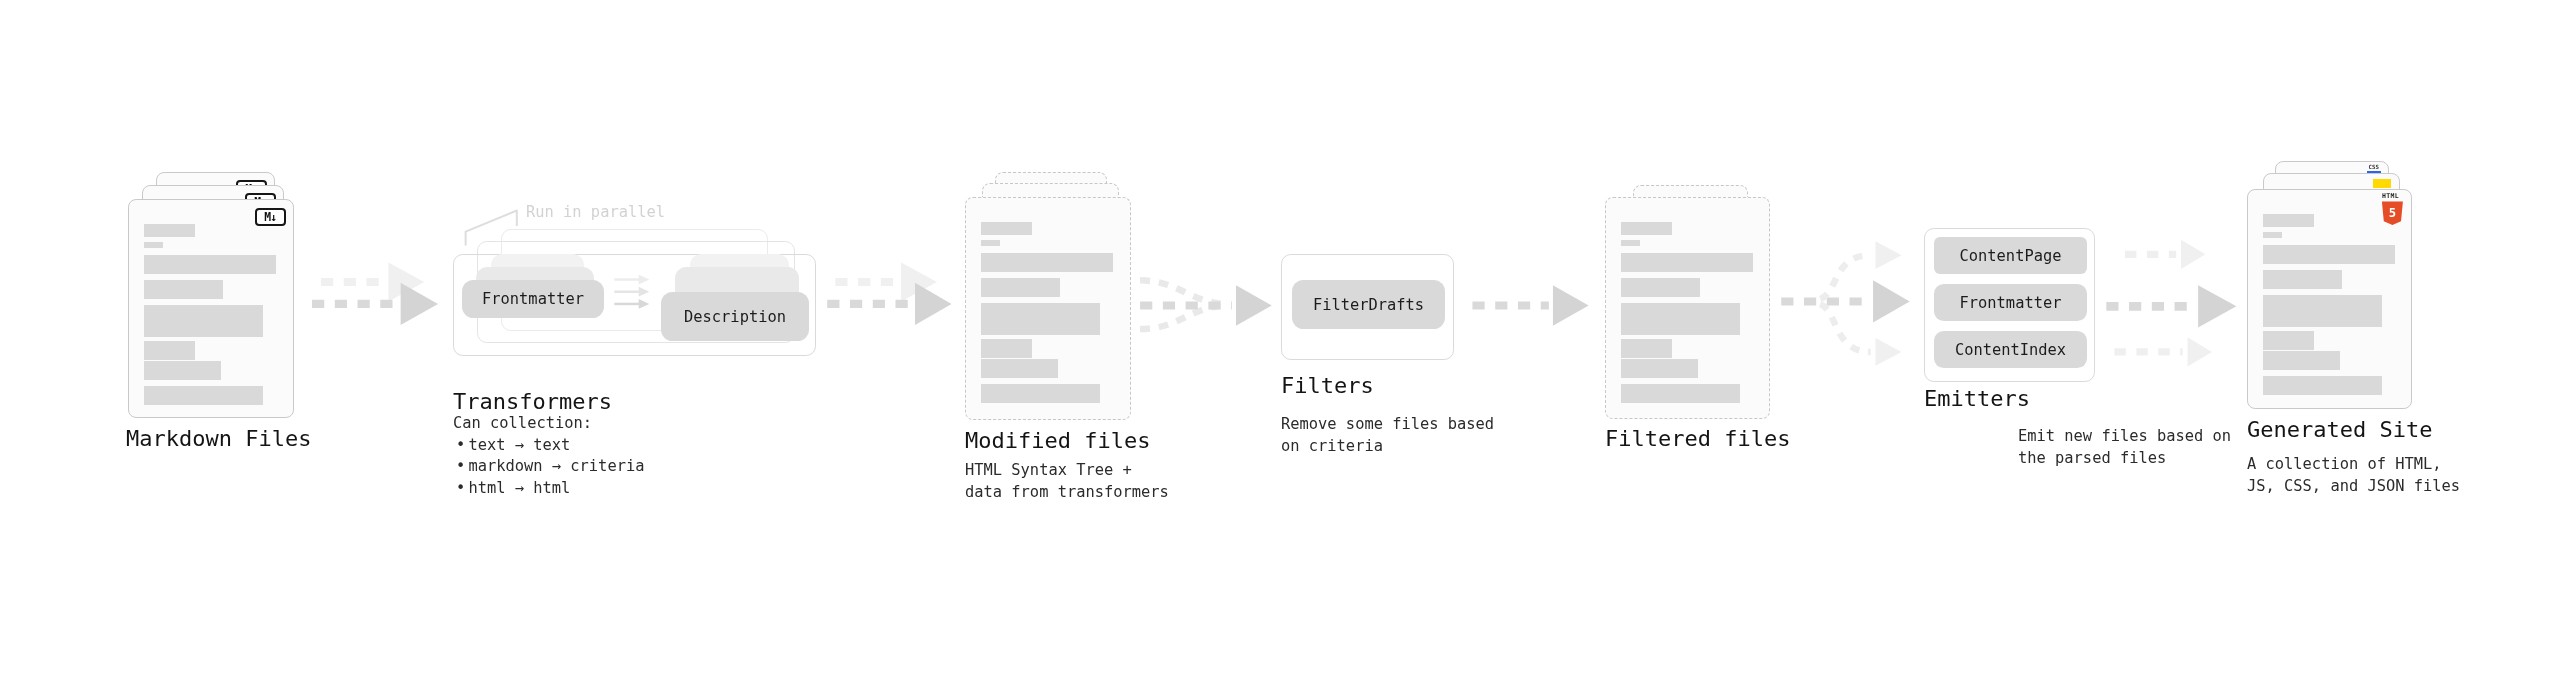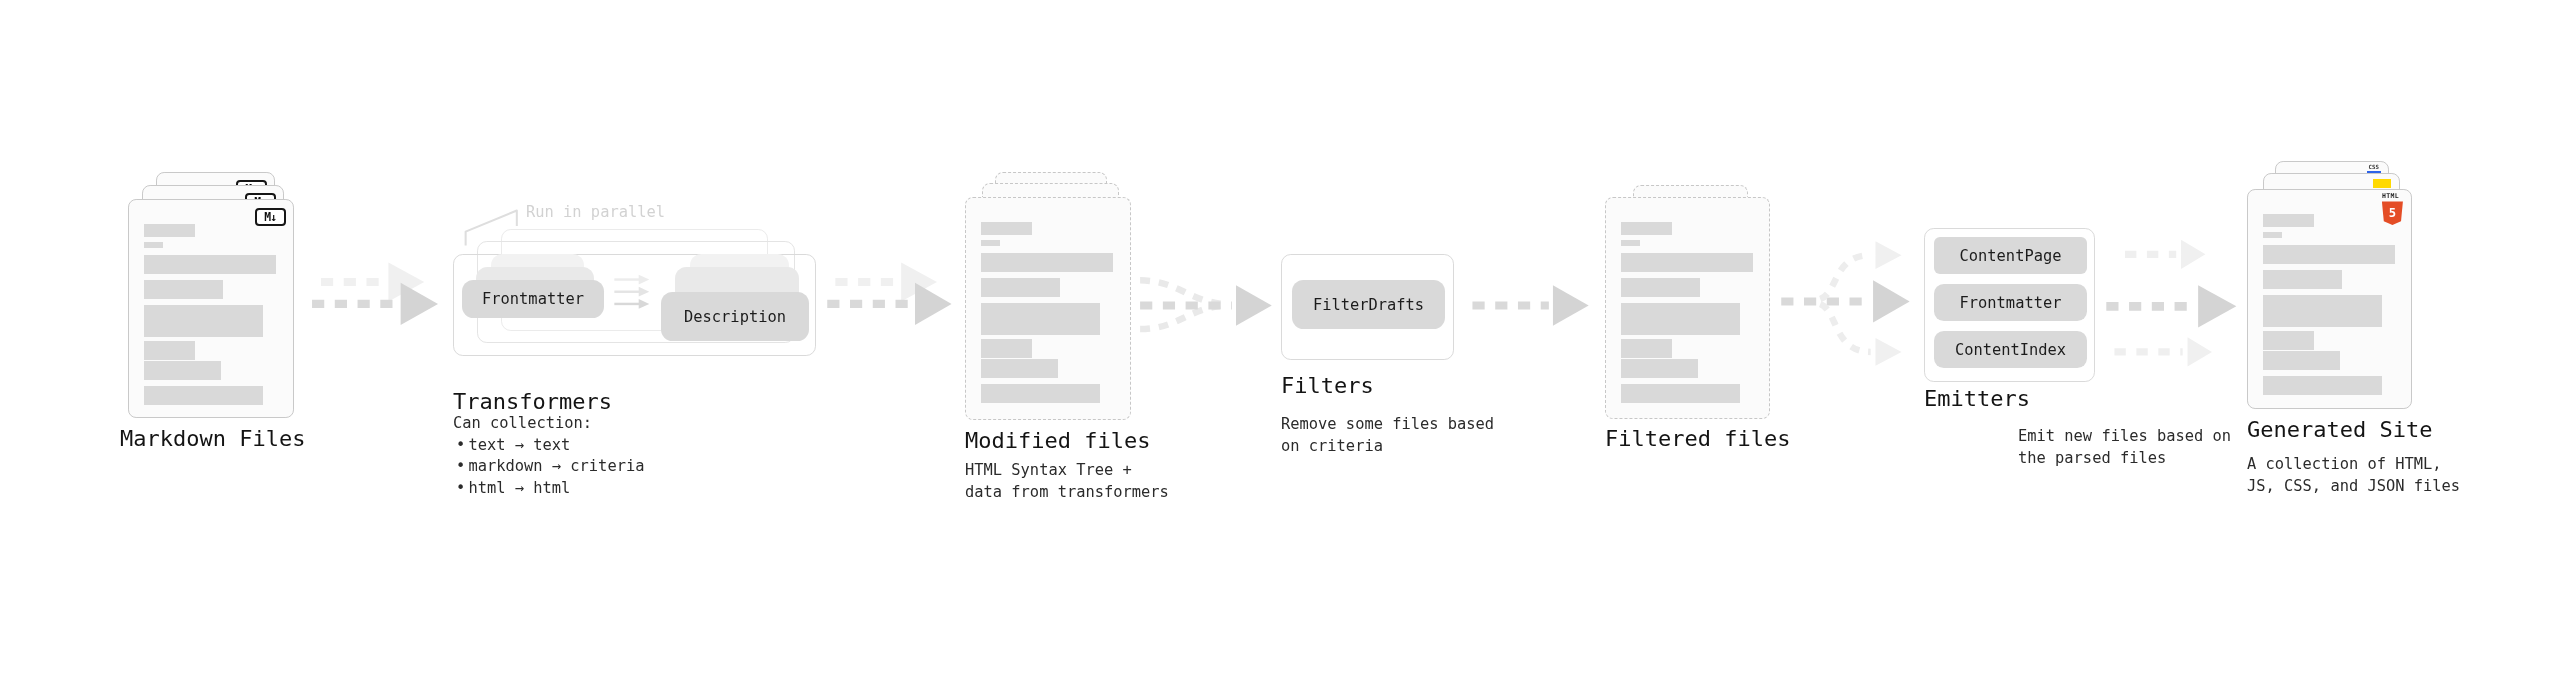--- a/index.html
+++ b/index.html
@@ -129,21 +129,21 @@
       <div class="md-badge" style="top:8.1px;">M↓</div>
     <div class="bar" style="top: 24.4px; width: 51px; height: 12.2px;"></div>
         <div class="bar" style="top: 42px; width: 18.7px; height: 5.7px;"></div>
         <div class="bar" style="top: 55px; width: 132px; height: 18.7px;"></div>
         <div class="bar" style="top: 80px; width: 79px; height: 18.7px;"></div>
         <div class="bar" style="top: 105px; width: 119px; height: 32px;"></div>
         <div class="bar" style="top: 141px; width: 51px; height: 18.7px;"></div>
         <div class="bar" style="top: 161px; width: 77px; height: 18.7px;"></div>
         <div class="bar" style="top: 186px; width: 119px; height: 18.7px;"></div>
       </div>
-    <div class="stage-title" style="left:120px;top:427px;">Markdown Files</div>
+    <div class="stage-title" style="left:126px;top:427px;">Markdown Files</div>
   </div>
 
   <div>
     <div class="note-label" style="left:526px;top:203px;">Run in parallel</div>
     <div class="proc-box ghost2" style="left:501px;top:229px;width:267px;height:102px;"></div>
     <div class="proc-box ghost1" style="left:477px;top:241px;width:318px;height:102px;"></div>
     <div class="proc-box" style="left:453px;top:254px;width:363px;height:102px;"></div>
 
     <div class="pill g2" style="left:491px;top:254px;width:93px;height:49px;"></div>
     <div class="pill g1" style="left:476px;top:267px;width:118px;height:49px;"></div>

